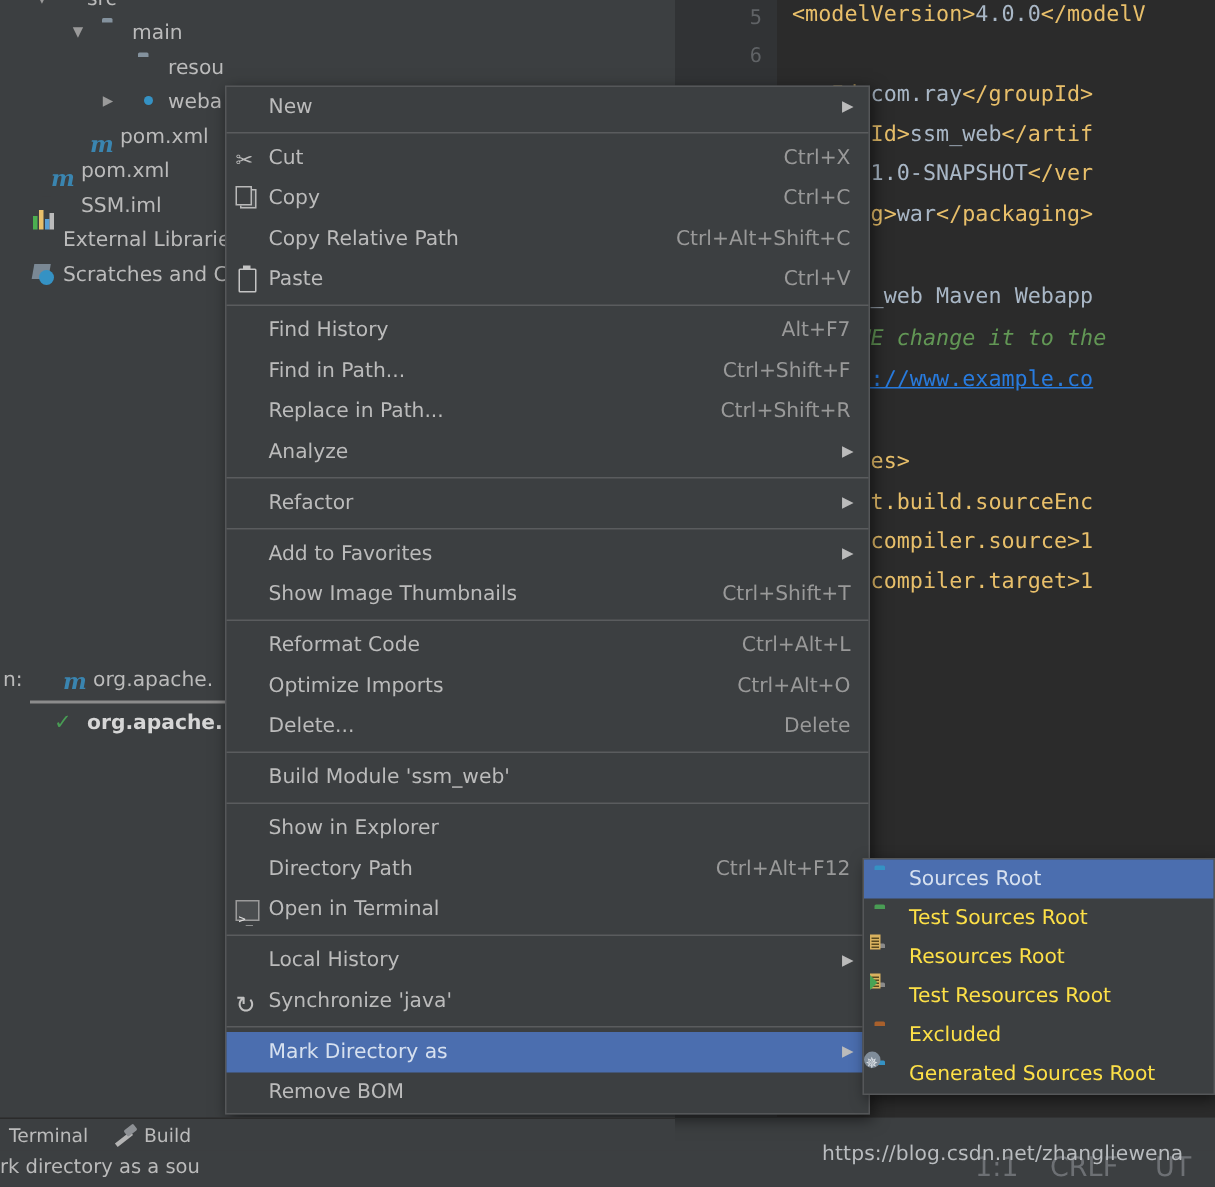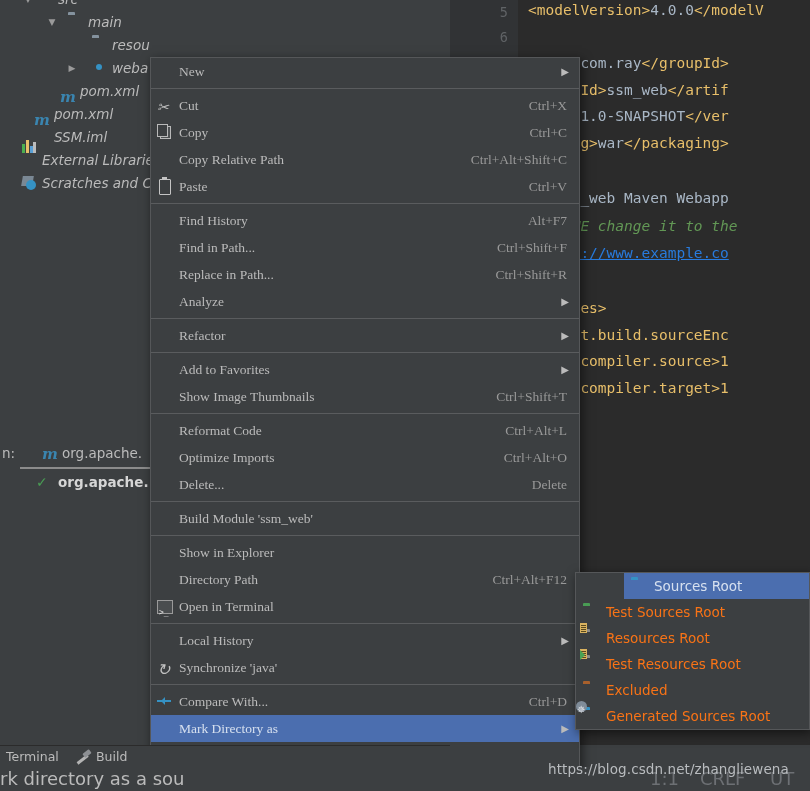--- a/index.html
+++ b/index.html
@@ -11,21 +11,21 @@
     color:#a9b7c6;
   }
   #root{position:relative;width:810px;height:791px;overflow:hidden;background:#3c3f41;}
 
   
   #tree{position:absolute;left:0;top:0;width:450px;height:745px;background:#3c3f41;overflow:hidden;}
   .trow{position:relative;height:23px;line-height:23px;white-space:nowrap;color:#bbbbbb;font-size:13.5px;}
   .trow.sel{background:#0d2a42;}
   .trow .arrow{position:absolute;width:12px;text-align:center;font-size:9px;color:#9a9a9a;top:0;}
   .trow .ico{position:absolute;top:4px;}
-  .trow .lbl{position:absolute;font-style:italic;}
+  .trow .lbl{position:absolute;}
   
   .folder{width:15px;height:12px;background:#84929e;border-radius:1px 2px 2px 2px;position:relative;}
   .folder:before{content:"";position:absolute;left:0;top:-3px;width:7px;height:3px;background:#84929e;border-radius:1px 1px 0 0;}
   .folder.blue{background:#3592c4;}
   .folder.blue:before{background:#3592c4;}
   .folder.green{background:#499c54;}
   .folder.green:before{background:#499c54;}
   .folder.orange{background:#a8602c;}
   .folder.orange:before{background:#a8602c;}
   .folder.grey{background:#8a8a8a;}
@@ -60,21 +60,21 @@
         font-family:"DejaVu Sans Mono","Liberation Mono",monospace;font-size:14.5px;white-space:pre;}
   .cl{position:absolute;white-space:pre;}
   .tag{color:#e8bf6a;}
   .txt{color:#a9b7c6;}
   .cmt{color:#629755;font-style:italic;}
   .lnk{color:#287bde;text-decoration:underline;}
 
   
   #menu{position:absolute;left:150px;top:57px;width:430px;background:#3c3f41;
         border:1px solid #555759;box-shadow:2px 3px 10px rgba(0,0,0,.55);}
-  .mi{position:relative;height:27px;line-height:27px;white-space:nowrap;cursor:default;font-family:Liberation Serif, serif;}
+  .mi{position:relative;height:27px;line-height:27px;white-space:nowrap;cursor:default;}
   .mi.hl{background:#4b6eaf;}
   .mi .mlabel{position:absolute;left:28px;color:#bbbbbb;font-size:13.5px;}
   .mi.hl .mlabel{color:#d6e0ef;}
   .mi .mkey{position:absolute;right:12px;color:#999999;font-size:13.5px;}
   .mi .micon{position:absolute;left:5px;top:5px;width:17px;height:17px;}
   .mi .marrow{position:absolute;right:10px;top:0;color:#bbbbbb;font-size:10px;}
   .msep{height:1px;background:#5a5c5e;margin:3px 0;}
 
   
   .ic-cut,.ic-copy,.ic-paste,.ic-term,.ic-sync,.ic-cmp,.ic-diag{display:block;width:17px;height:17px;position:relative;}
@@ -86,38 +86,38 @@
   .ic-term:before{content:"";position:absolute;left:1px;top:2px;width:14px;height:12px;background:#4a4d4f;border:1px solid #9a9a9a;}
   .ic-term:after{content:">_";position:absolute;left:3px;top:1px;color:#ddd;font-size:8px;font-family:"DejaVu Sans Mono",monospace;}
   .ic-sync:before{content:"\21BB";position:absolute;left:1px;top:-3px;color:#c0c0c0;font-size:16px;}
   .ic-cmp:before{content:"";position:absolute;left:1px;top:7px;width:14px;height:2px;background:#3592c4;}
   .ic-cmp:after{content:"";position:absolute;left:1px;top:4px;width:0;height:0;border:4px solid transparent;border-right-color:#3592c4;}
 
   
   #submenu{position:absolute;left:575px;top:572px;width:235px;background:#3c3f41;
            border:1px solid #555759;box-shadow:2px 3px 10px rgba(0,0,0,.55);}
   .si{position:relative;height:26px;line-height:26px;white-space:nowrap;}
-  .si.hl{background:#4b6eaf;margin-left:48px;}
-  .si .slabel{position:absolute;left:30px;color:#f97316;font-size:13.5px;}
+  .si.hl{background:#4b6eaf;}
+  .si .slabel{position:absolute;left:30px;color:#fde047;font-size:13.5px;}
   .si.hl .slabel{color:#d6e0ef;}
   .si .sicon{position:absolute;left:7px;top:7px;}
   .res-mark{position:absolute;right:-4px;bottom:-1px;width:7px;height:10px;background:#d9b25f;}
   .res-mark i{position:absolute;left:1px;width:5px;height:1px;background:#5a4a20;}
   .gen-mark{position:absolute;right:-4px;bottom:-2px;width:11px;height:11px;border-radius:50%;background:#7f8c99;}
   .gen-mark:after{content:"\2735";position:absolute;left:1px;top:-4px;color:#dfe3e8;font-size:10px;}
   .tr-mark{position:absolute;left:-3px;bottom:-2px;width:0;height:0;border:5px solid transparent;border-left-color:#49a355;}
 
   
   #toolwin{position:absolute;left:0;bottom:24px;width:450px;height:22px;background:#3c3f41;border-top:1px solid #2b2b2b;}
   #toolwin .tw{position:absolute;top:0;height:22px;line-height:22px;font-size:12.5px;color:#bbbbbb;}
   .hammer{position:absolute;left:76px;top:5px;width:14px;height:12px;}
   .hammer:before{content:"";position:absolute;left:0;top:7px;width:13px;height:2.5px;background:#b4b4b4;transform:rotate(-38deg);}
   .hammer:after{content:"";position:absolute;left:7px;top:0px;width:8px;height:5px;background:#8d9094;transform:rotate(-38deg);border-radius:1px;}
   #status{position:absolute;left:0;bottom:0;width:810px;height:24px;background:#3c3f41;}
-  #status .stext{position:absolute;left:0;top:0;height:24px;line-height:24px;font-size:18px;color:#bbbbbb;white-space:nowrap;}
+  #status .stext{position:absolute;left:0;top:0;height:24px;line-height:24px;font-size:13px;color:#bbbbbb;white-space:nowrap;}
   #status .sright{position:absolute;top:0;height:24px;line-height:24px;font-size:18px;color:#6d7074;white-space:nowrap;}
   #watermark{position:absolute;left:548px;bottom:14px;font-size:13.5px;color:#b9bcbf;white-space:nowrap;letter-spacing:.1px;}
 </style>
 </head>
 <body>
 
 <div id="root">
 
   <div id="tree">
       <div class="trow" style="margin-top: -12px;">
@@ -280,27 +280,20 @@
         <span class="mlabel">Local History</span>
         <span class="marrow">▶</span>
       </div>
       <div class="mi">
         <span class="micon">
           <i class="ic-sync"></i>
         </span>
         <span class="mlabel">Synchronize 'java'</span>
       </div>
       <div class="msep"></div>
-      <div class="mi">
-        <span class="micon">
-          <i class="ic-cmp"></i>
-        </span>
-        <span class="mlabel">Compare With...</span>
-        <span class="mkey">Ctrl+D</span>
-      </div>
       <div class="mi hl">
         <span class="mlabel">Mark Directory as</span>
         <span class="marrow">▶</span>
       </div>
       <div class="mi">
         <span class="mlabel">Remove BOM</span>
       </div>
     </div>
 
   <div id="submenu">

